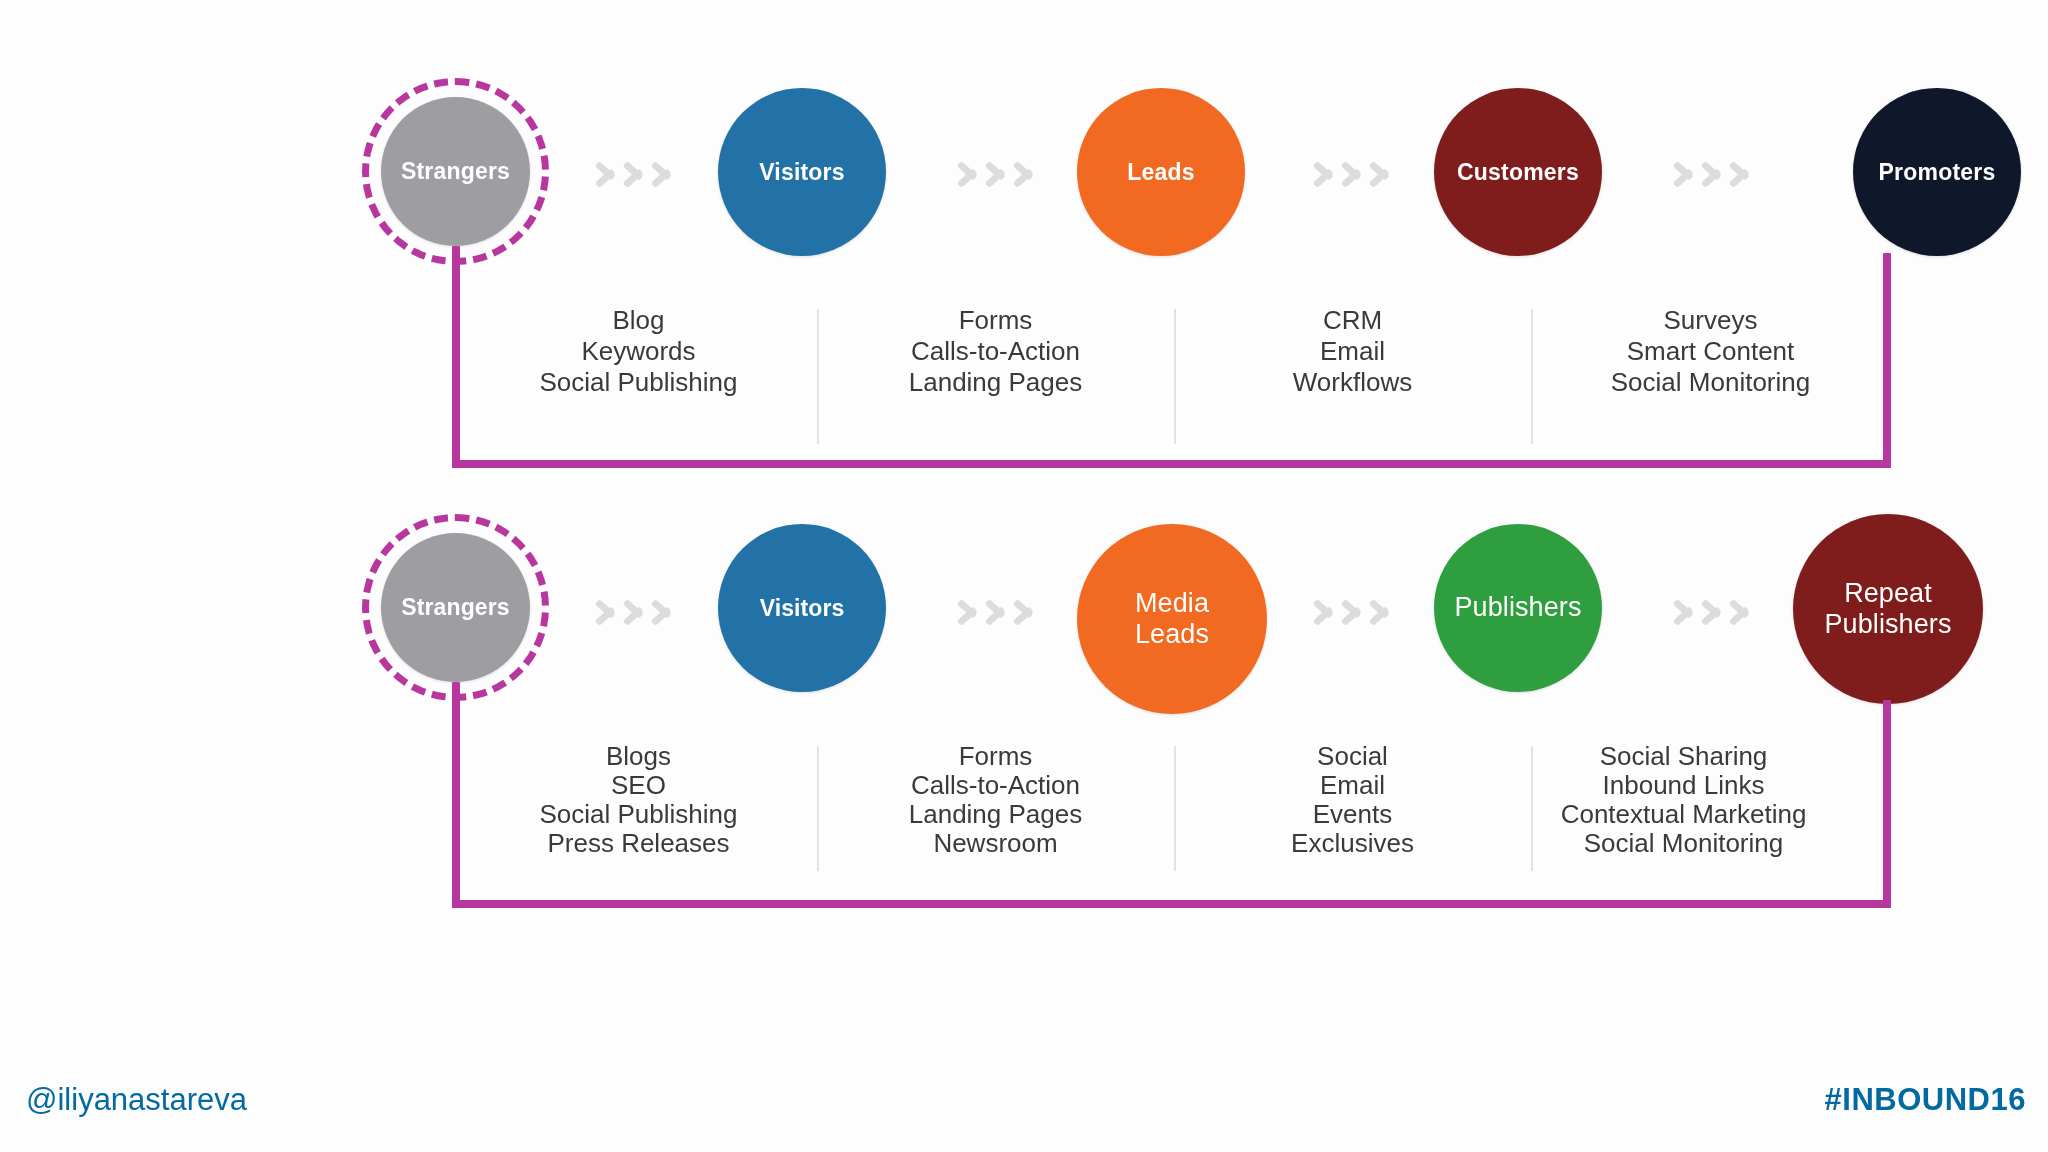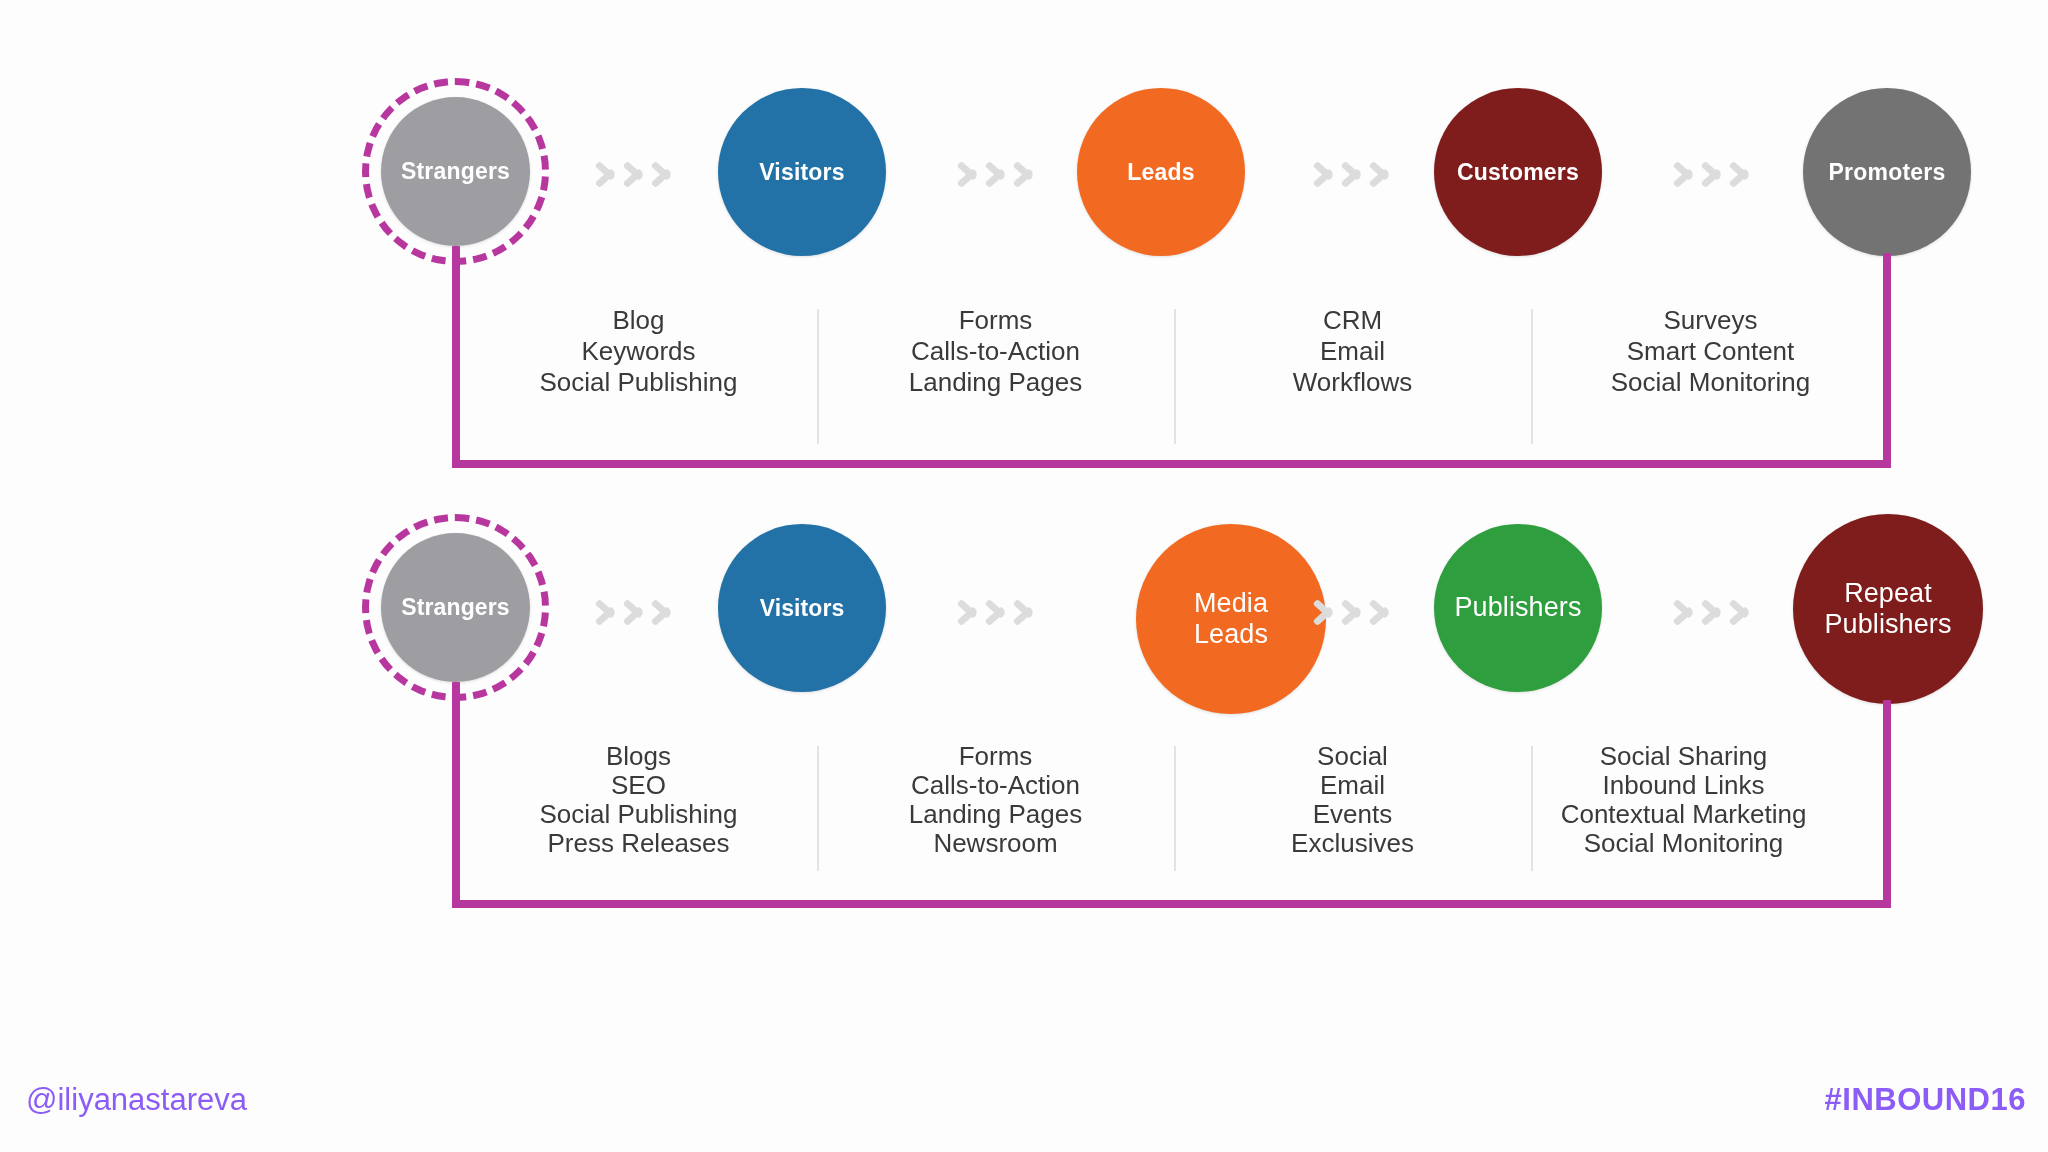--- a/index.html
+++ b/index.html
@@ -135,21 +135,21 @@
   #tactics-marketing .tactic-col .divider { height: 135px; }
   
   #tactics-pr .tactic-item { font-size: 26px; line-height: 29px; font-weight: normal; }
   #tactics-pr .tactic-col .divider { height: 125px; }
 
   
   .footer-text {
     position: absolute;
     bottom: 34px;
     font-size: 31px;
-    color: #8b5cf6;
+    color: #0369a1;
   }
   #footer-handle { left: 26px; font-weight: normal; }
   #footer-hashtag { right: 22px; font-weight: bold; letter-spacing: 0.5px; }
 </style>
 </head>
 <body>
 
 <div id="stage">
 
   <div class="row r1" id="row-marketing">
@@ -166,21 +166,21 @@
     </div>
 
     <div class="stage-node" style="left:1077px; top:88px; width:168px; height:168px; background:#f26a21;">
       <span class="stage-label">Leads</span>
     </div>
 
     <div class="stage-node" style="left:1434px; top:88px; width:168px; height:168px; background:#7f1d1d;">
       <span class="stage-label">Customers</span>
     </div>
 
-    <div class="stage-node" style="left:1803px; top:88px; width:168px; height:168px; background:#737373;">
+    <div class="stage-node" style="left:1853px; top:88px; width:168px; height:168px; background:#0f172a;">
       <span class="stage-label">Promoters</span>
     </div>
 
     <div class="chevrons" style="left:593px; top:150px;">
       <span class="chev"></span>
       <span class="chev"></span>
       <span class="chev"></span>
     </div>
     <div class="chevrons" style="left:955px; top:150px;">
       <span class="chev"></span>
@@ -234,21 +234,21 @@
     <div class="dashed-ring" style="left:362px; top:-46px; width:187px; height:187px;"></div>
 
     <div class="stage-node" style="left:381px; top:-27px; width:149px; height:149px; background:#9e9ea2;">
       <span class="stage-label r1lbl" style="font-weight:bold; font-size:23px;">Strangers</span>
     </div>
 
     <div class="stage-node" style="left:718px; top:-36px; width:168px; height:168px; background:#2272a8;">
       <span class="stage-label" style="font-weight:bold; font-size:23px;">Visitors</span>
     </div>
 
-    <div class="stage-node" style="left:1136px; top:-36px; width:190px; height:190px; background:#f26a21;">
+    <div class="stage-node" style="left:1077px; top:-36px; width:190px; height:190px; background:#f26a21;">
       <span class="stage-label">Media
 Leads</span>
     </div>
 
     <div class="stage-node" style="left:1434px; top:-36px; width:168px; height:168px; background:#2e9e3e;">
       <span class="stage-label">Publishers</span>
     </div>
 
     <div class="stage-node" style="left:1793px; top:-46px; width:190px; height:190px; background:#7f1d1d;">
       <span class="stage-label">Repeat

